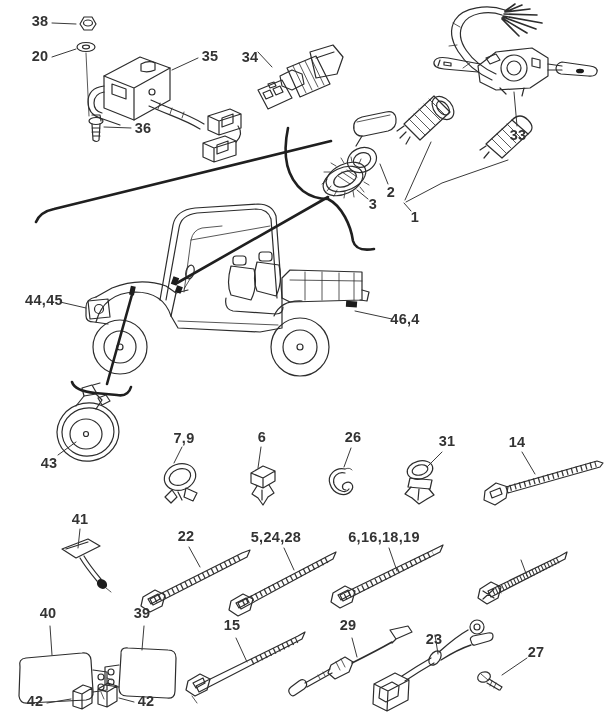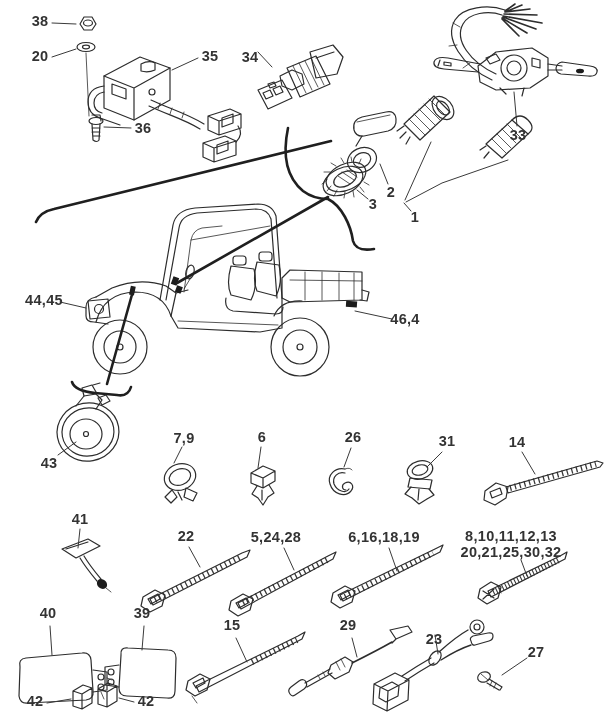--- a/index.html
+++ b/index.html
@@ -312,22 +312,20 @@
 <div class="lbl" style="left:49px;top:464px">43</div>
 <div class="lbl" style="left:184px;top:439px">7,9</div>
 <div class="lbl" style="left:262px;top:438px">6</div>
 <div class="lbl" style="left:353px;top:438px">26</div>
 <div class="lbl" style="left:447px;top:442px">31</div>
 <div class="lbl" style="left:517px;top:443px">14</div>
 <div class="lbl" style="left:80px;top:520px">41</div>
 <div class="lbl" style="left:186px;top:537px">22</div>
 <div class="lbl" style="left:276px;top:538px">5,24,28</div>
 <div class="lbl" style="left:384px;top:538px">6,16,18,19</div>
-<div class="lbl" style="left:511px;top:545px">8,10,11,12,13
-20,21,25,30,32</div>
 <div class="lbl" style="left:48px;top:614px">40</div>
 <div class="lbl" style="left:142px;top:614px">39</div>
 <div class="lbl" style="left:35px;top:702px">42</div>
 <div class="lbl" style="left:146px;top:702px">42</div>
 <div class="lbl" style="left:232px;top:626px">15</div>
 <div class="lbl" style="left:348px;top:626px">29</div>
 <div class="lbl" style="left:434px;top:640px">23</div>
 <div class="lbl" style="left:536px;top:653px">27</div>
 
 </div>

